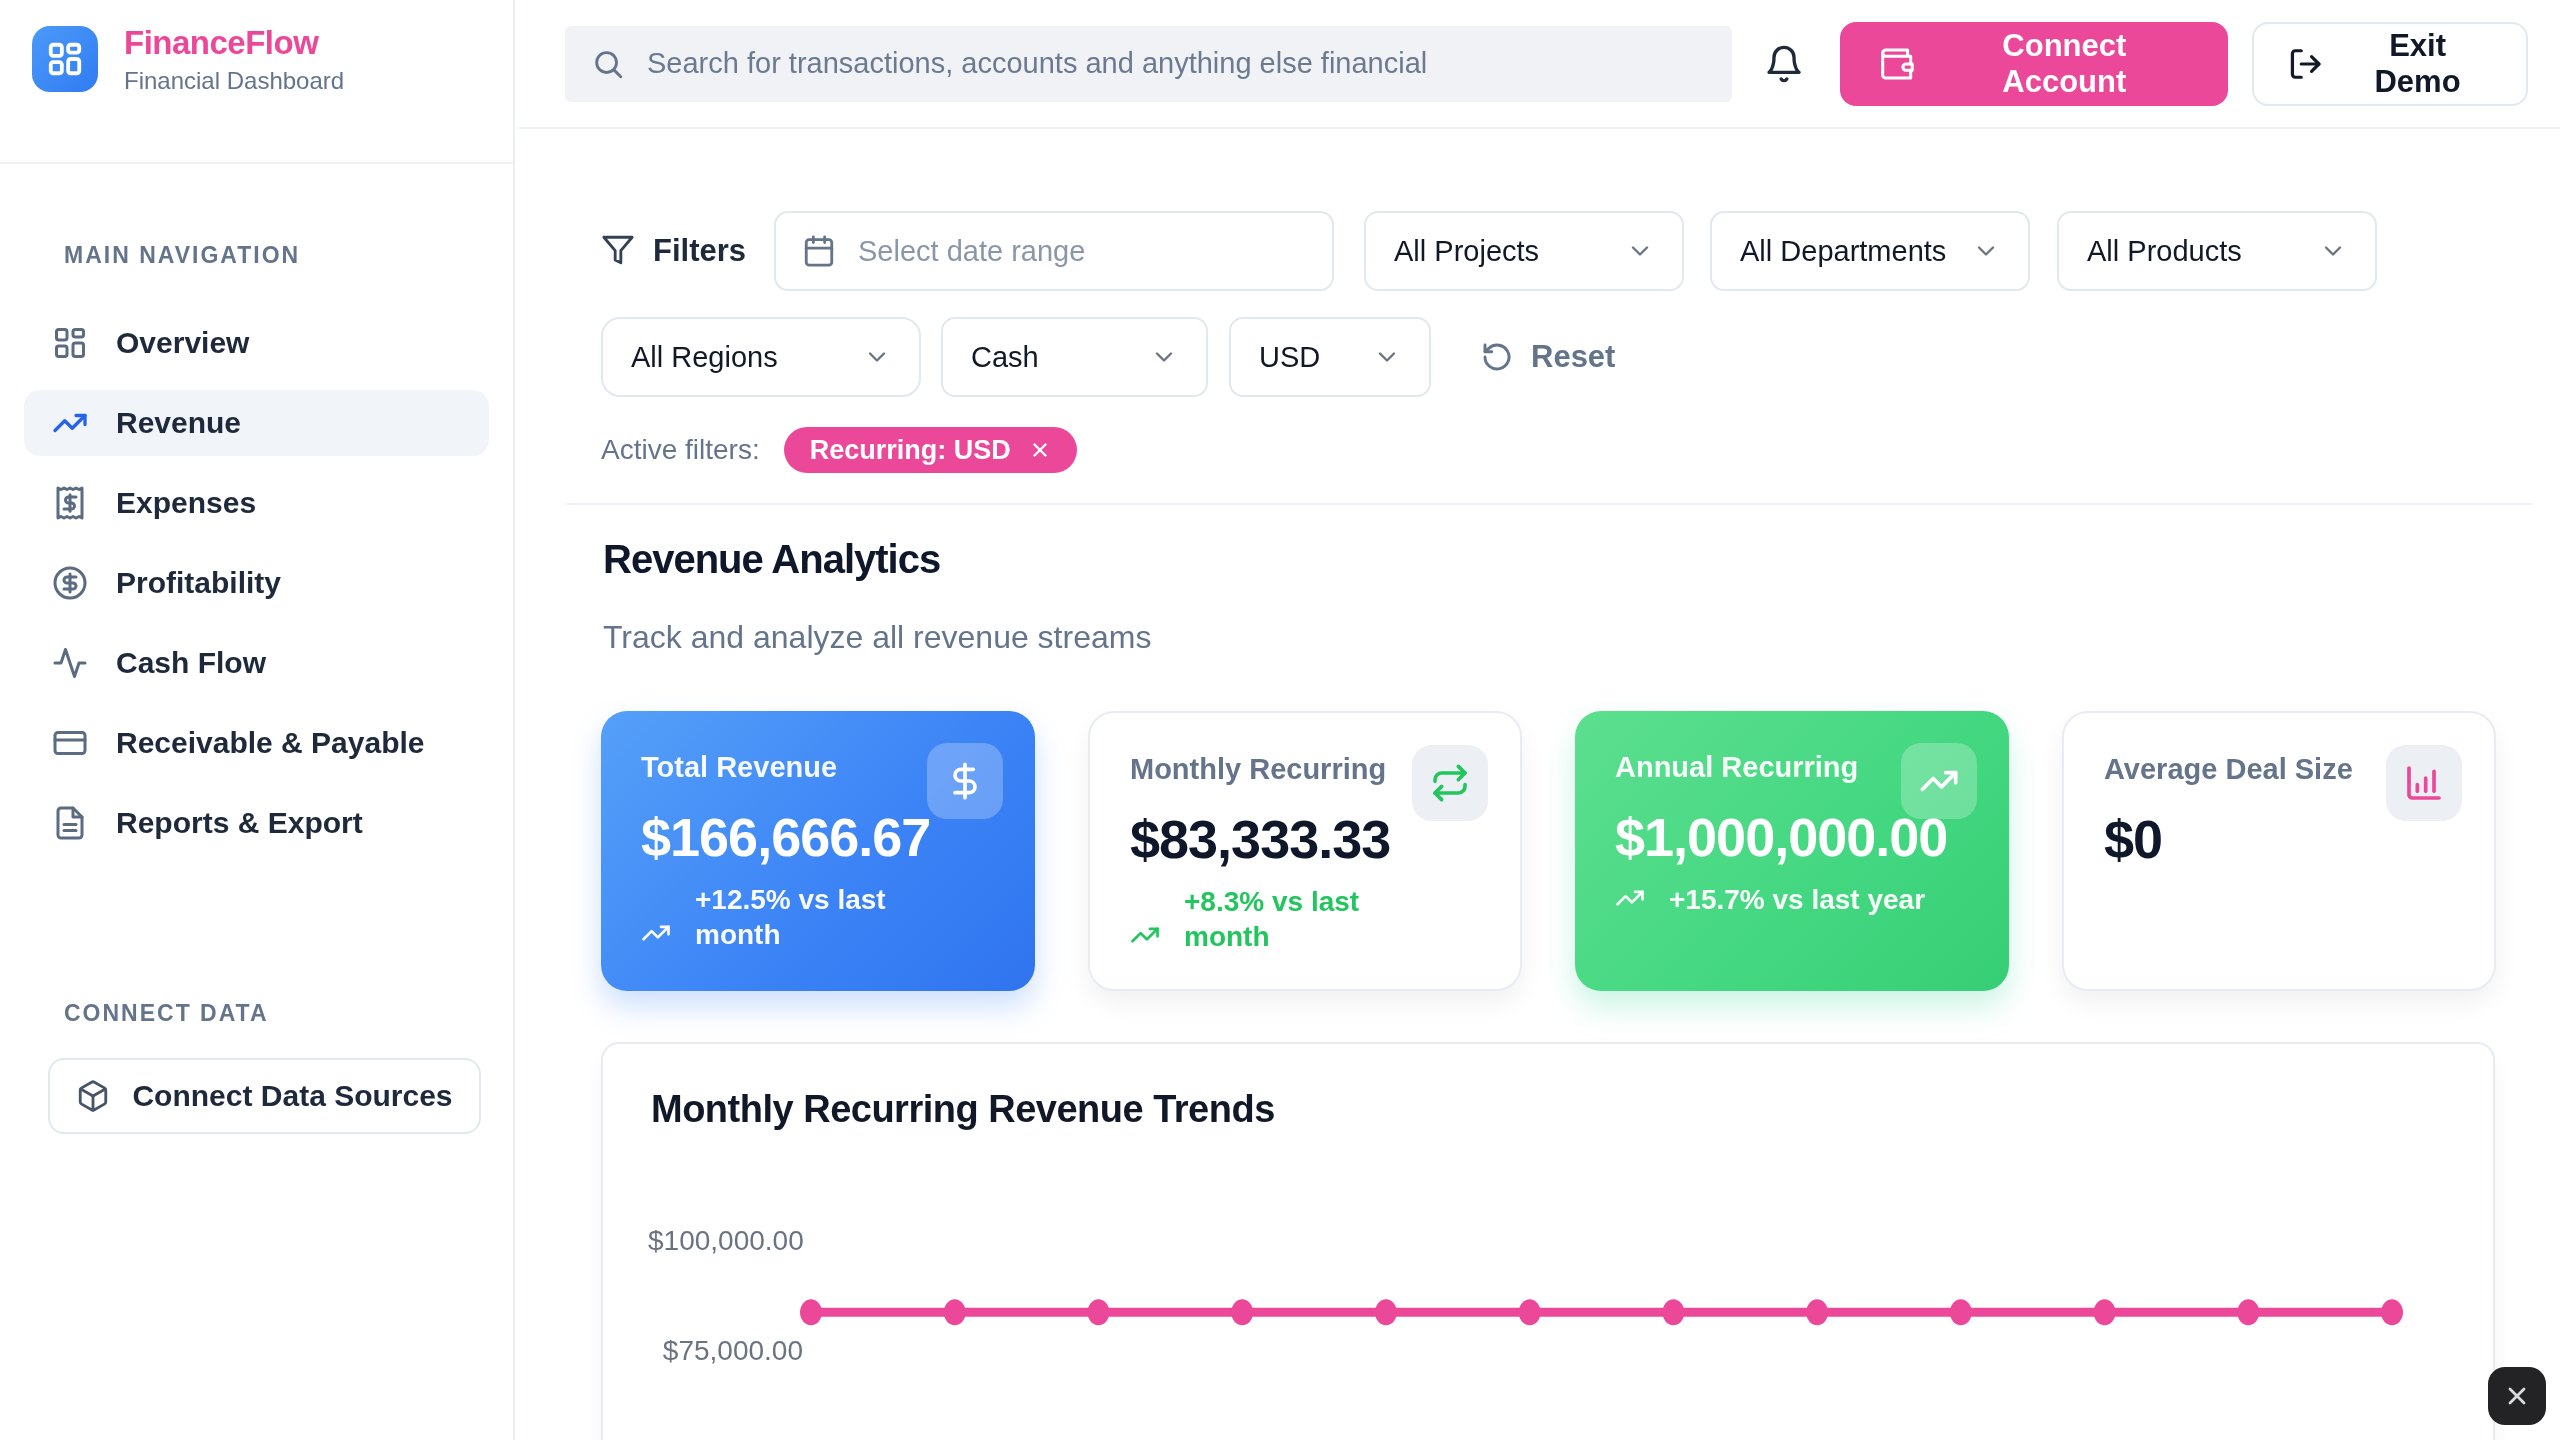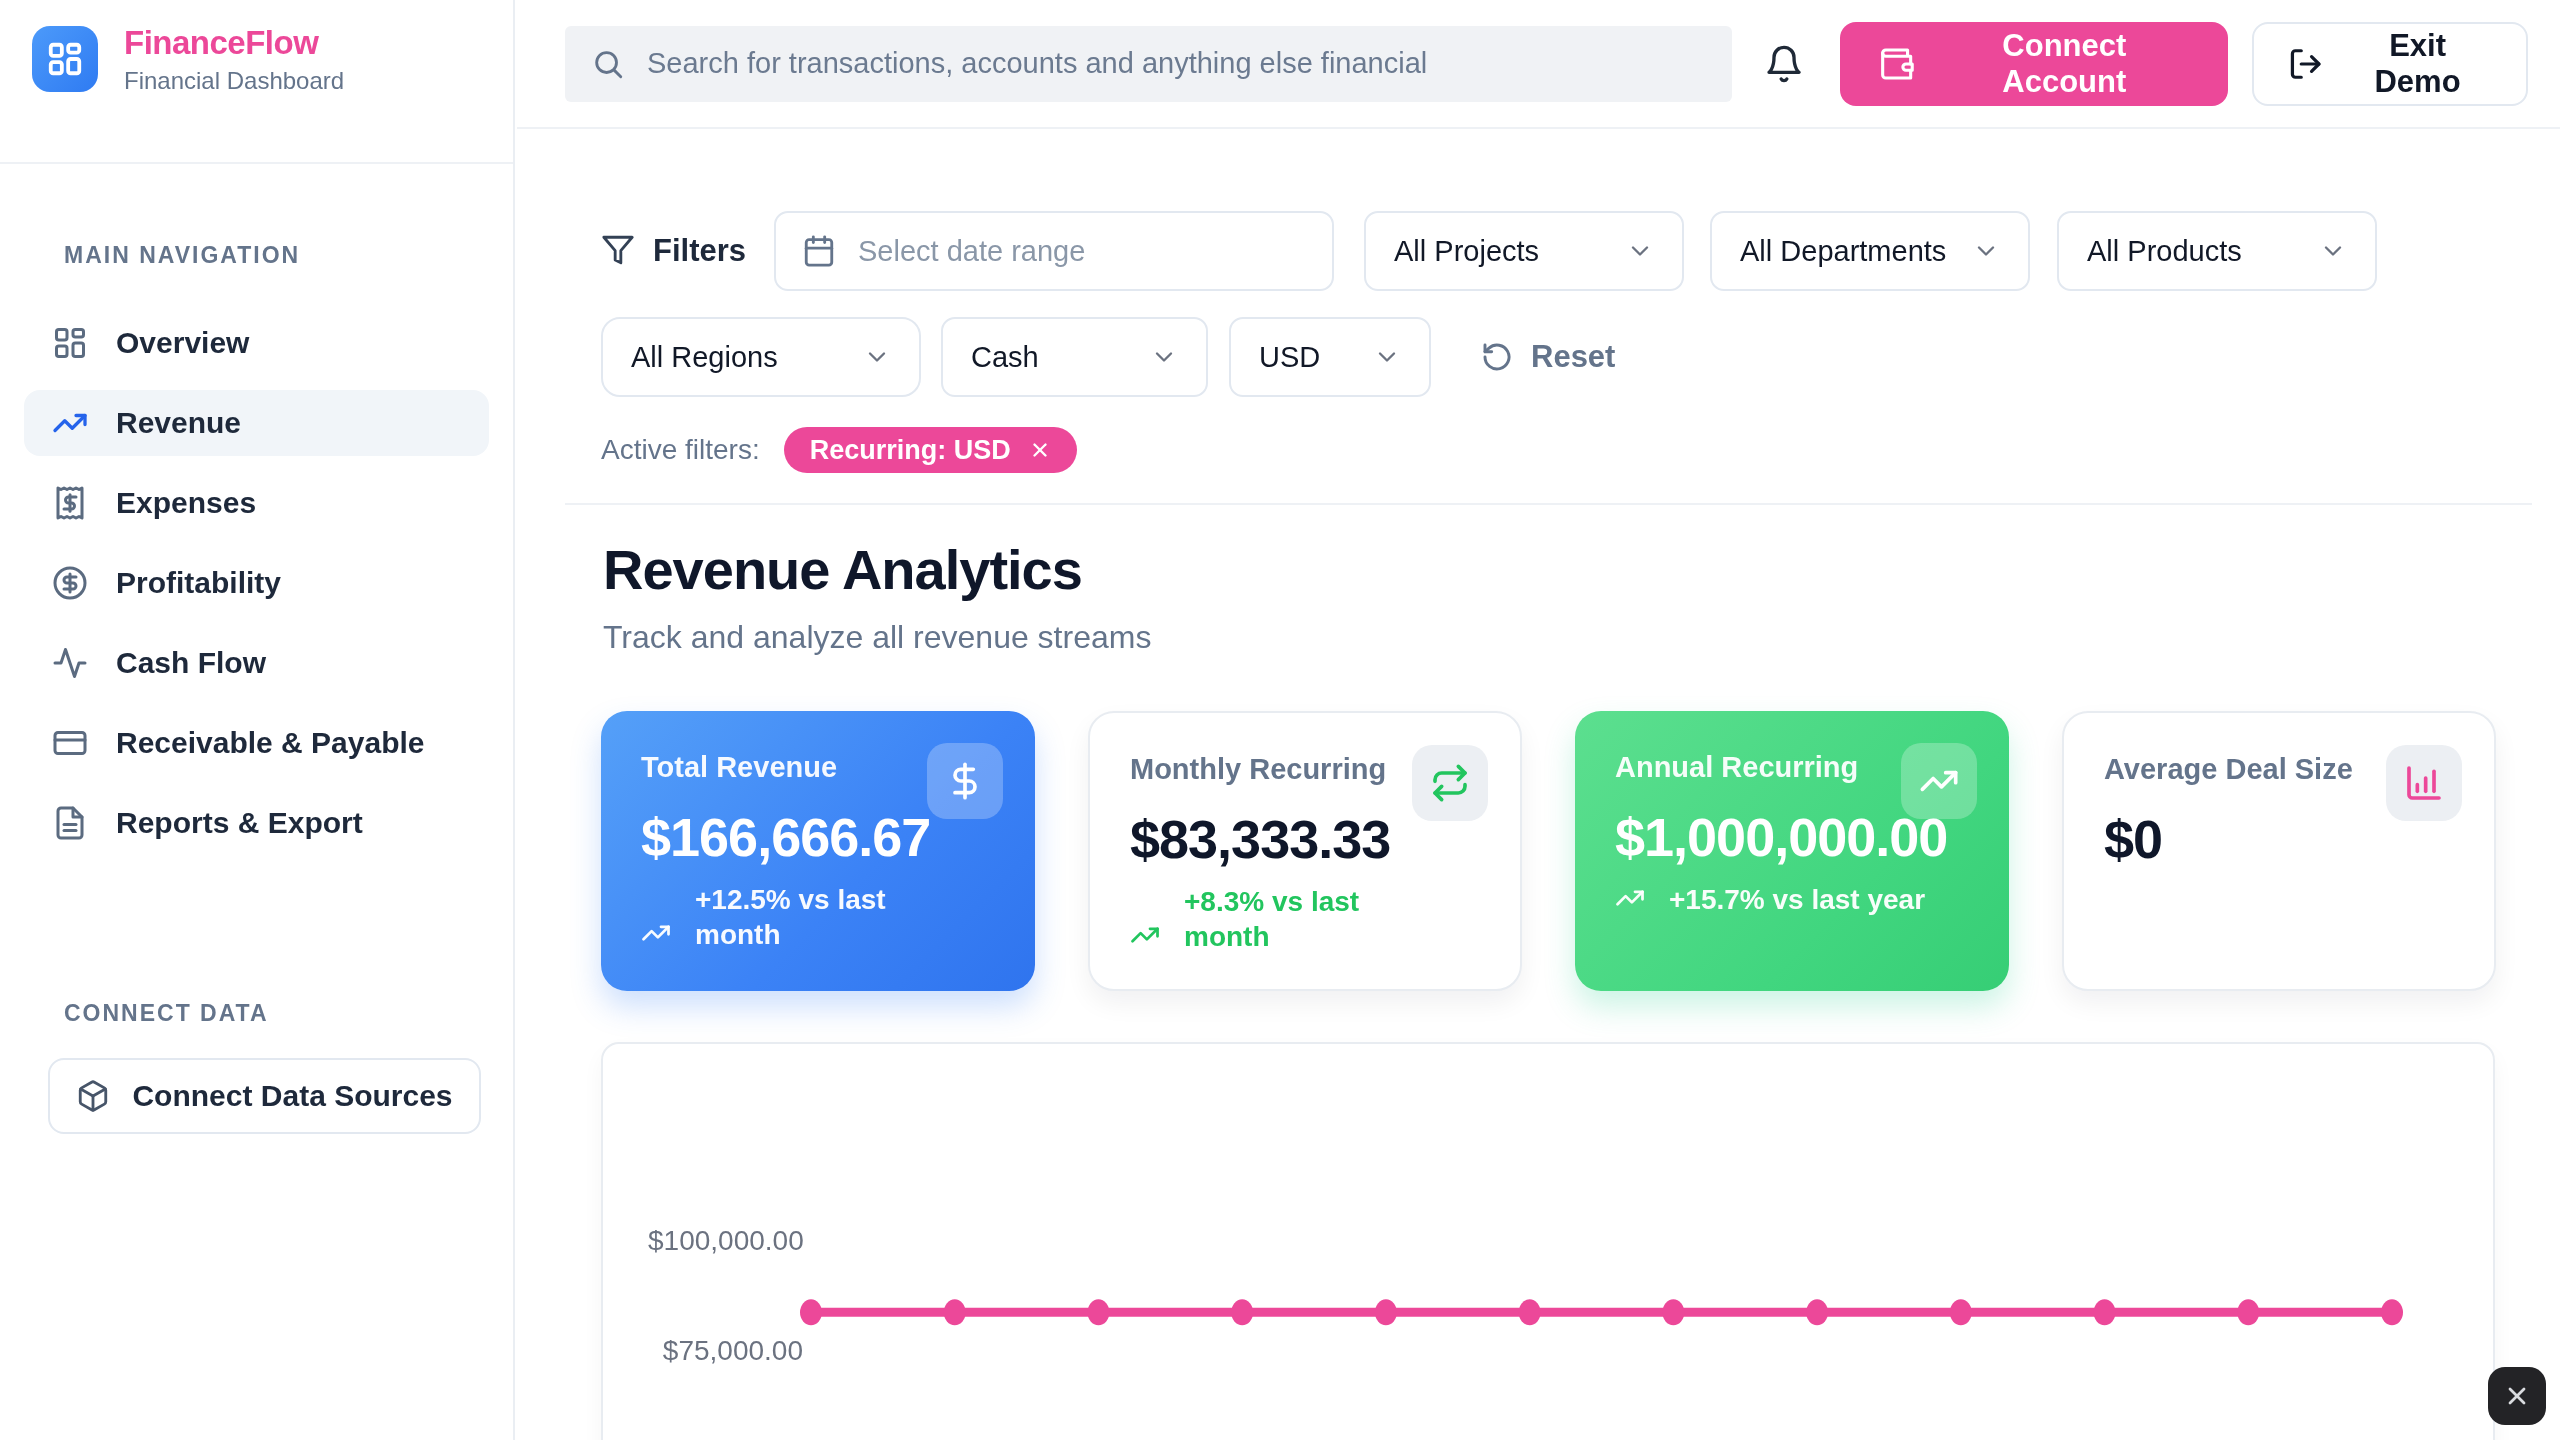--- a/index.html
+++ b/index.html
@@ -54,21 +54,21 @@
   .w320 { width:320px; }
   .filters-row2 { position:absolute; left:84px; top:186px; display:flex; align-items:center; }
   .reset-btn { display:flex; align-items:center; gap:18px; font-size:31px; font-weight:600; color:#64748B; background:none; border:none; font-family:"Liberation Sans",sans-serif; cursor:pointer; margin-left:50px; }
   .reset-btn svg { width:32px; height:32px; color:#64748B; }
   .filters-row3 { position:absolute; left:84px; top:296px; display:flex; align-items:center; gap:24px; }
   .active-label { font-size:28px; color:#64748B; }
   .chip { height:46px; padding:0 26px; border-radius:999px; background:#EC4899; color:#fff; display:flex; align-items:center; gap:18px; font-size:27px; font-weight:700; cursor:pointer; }
   .chip svg { width:22px; height:22px; color:#fff; }
   .section-divider { position:absolute; left:48px; right:28px; top:372px; border-top:2px solid #EEF1F5; }
 
-  .page-title { position:absolute; left:86px; top:406px; font-size:56px; font-weight:800; color:#0F172A; letter-spacing:-1px; }
+  .page-title { position:absolute; left:86px; top:406px; font-size:40px; font-weight:800; color:#0F172A; letter-spacing:-1px; }
   .page-sub { position:absolute; left:86px; top:488px; font-size:32px; color:#64748B; }
 
   
   .cards { position:absolute; left:84px; top:580px; display:flex; gap:53px; }
   .card { position:relative; width:434px; height:280px; border-radius:26px; padding:40px 40px; }
   .card.white { background:#fff; border:2px solid #E8ECF1; box-shadow:0 12px 26px rgba(15,23,42,0.06); }
   .card.blue { background:linear-gradient(135deg,#55A0F8 0%,#3B82F6 60%,#2F74EE 100%); box-shadow:0 16px 30px rgba(59,130,246,0.25); }
   .card.green { background:linear-gradient(135deg,#5CDF8F 0%,#41D67F 65%,#36CE75 100%); box-shadow:0 16px 30px rgba(52,211,153,0.25); }
   .card .label { font-size:29px; font-weight:600; color:#64748B; }
   .card.blue .label, .card.green .label { color:rgba(255,255,255,0.95); }
@@ -365,20 +365,21 @@
             <path d="M3 3v16a2 2 0 0 0 2 2h16"></path>
             <path d="M13 17V9"></path>
             <path d="M18 17V5"></path>
             <path d="M8 17v-4"></path>
           </svg>
       </div>
     </div>
   </div>
 
   <section class="chart-card">
+    <div class="chart-title">Monthly Recurring Revenue Trends</div>
     <div class="ytick" style="top:181px;">$100,000.00</div>
     <div class="ytick" style="top:291px;">$75,000.00</div>
     <div class="ytick" style="top:394px;">$50,000.00</div>
     <svg class="plot" width="1894" height="556" viewBox="0 0 1894 556">
         <polyline points="208,268.333348 351.72727272727275,268.333348 495.45454545454544,268.333348 639.1818181818181,268.333348 782.9090909090909,268.333348 926.6363636363636,268.333348 1070.3636363636363,268.333348 1214.090909090909,268.333348 1357.8181818181818,268.333348 1501.5454545454545,268.333348 1645.2727272727273,268.333348 1789,268.333348" fill="none" stroke="#EC4899" stroke-width="9"></polyline>
         <ellipse cx="208" cy="268.333348" rx="11" ry="13" fill="#EC4899"></ellipse>
         <ellipse cx="351.72727272727275" cy="268.333348" rx="11" ry="13" fill="#EC4899"></ellipse>
         <ellipse cx="495.45454545454544" cy="268.333348" rx="11" ry="13" fill="#EC4899"></ellipse>
         <ellipse cx="639.1818181818181" cy="268.333348" rx="11" ry="13" fill="#EC4899"></ellipse>
         <ellipse cx="782.9090909090909" cy="268.333348" rx="11" ry="13" fill="#EC4899"></ellipse>

